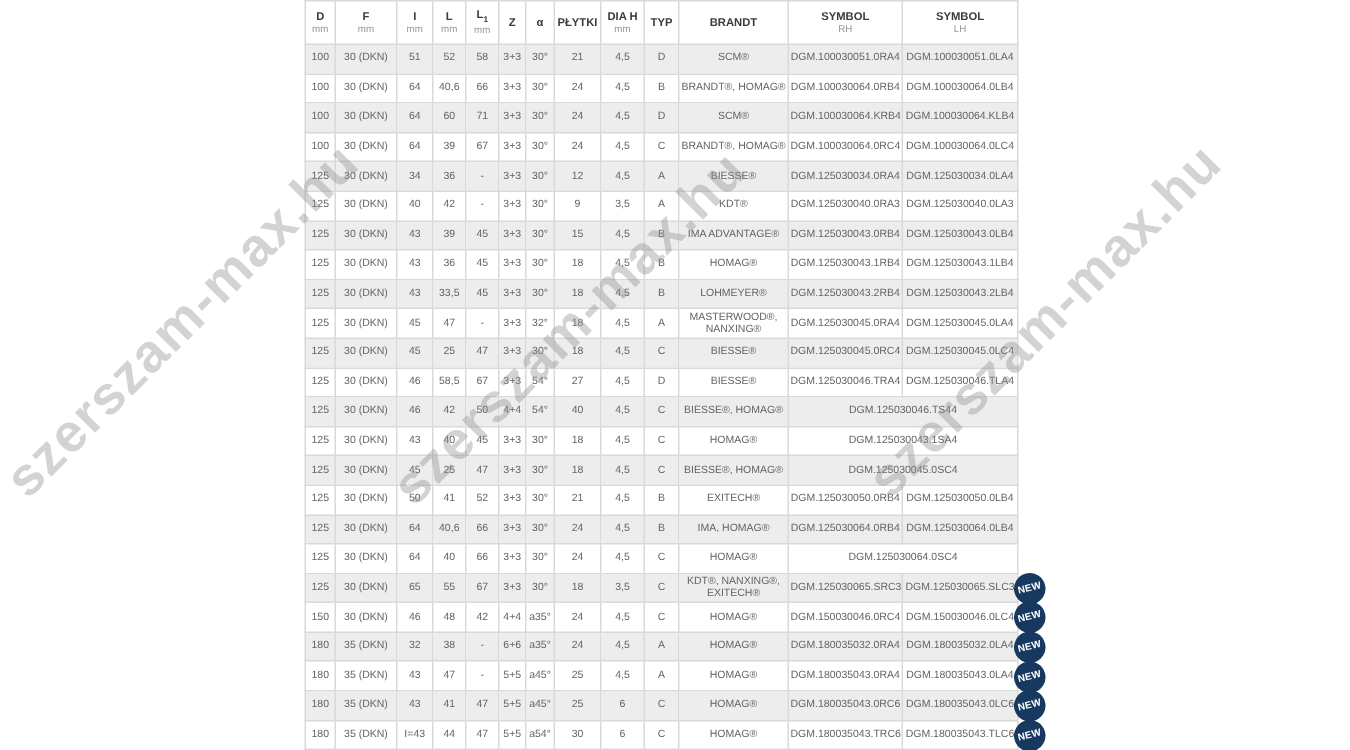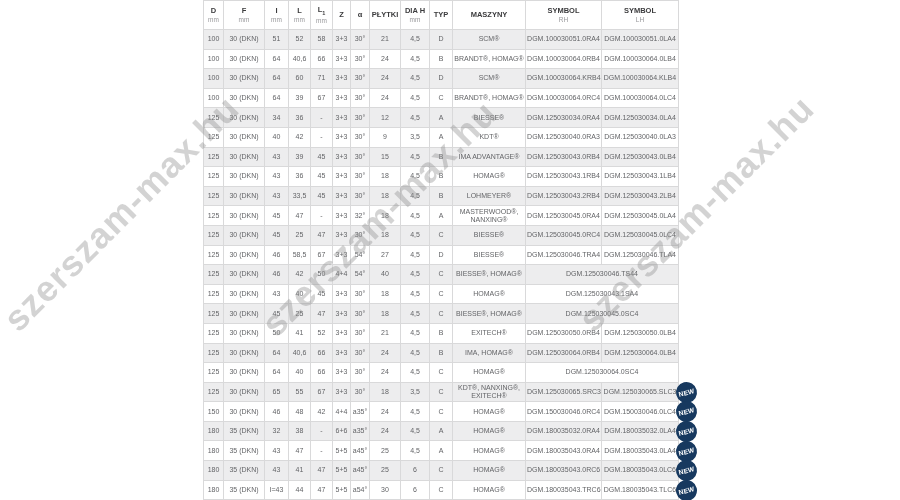--- a/index.html
+++ b/index.html
@@ -80,21 +80,21 @@
           <th>D<span class="hdr-sub">mm</span></th>
           <th>F<span class="hdr-sub">mm</span></th>
           <th>I<span class="hdr-sub">mm</span></th>
           <th>L<span class="hdr-sub">mm</span></th>
           <th>L<span class="hdr-subscript">1</span><span class="hdr-sub">mm</span></th>
           <th>Z</th>
           <th>α</th>
           <th>PŁYTKI</th>
           <th>DIA H<span class="hdr-sub">mm</span></th>
           <th>TYP</th>
-          <th>MASZYNY</th>
+          <th>BRANDT</th>
           <th>SYMBOL<span class="hdr-sub">RH</span></th>
           <th>SYMBOL<span class="hdr-sub">LH</span></th>
         </tr>
     </thead>
     <tbody id="table-body">
         <tr>
           <td>100</td>
           <td>30 (DKN)</td>
           <td>51</td>
           <td>52</td>

